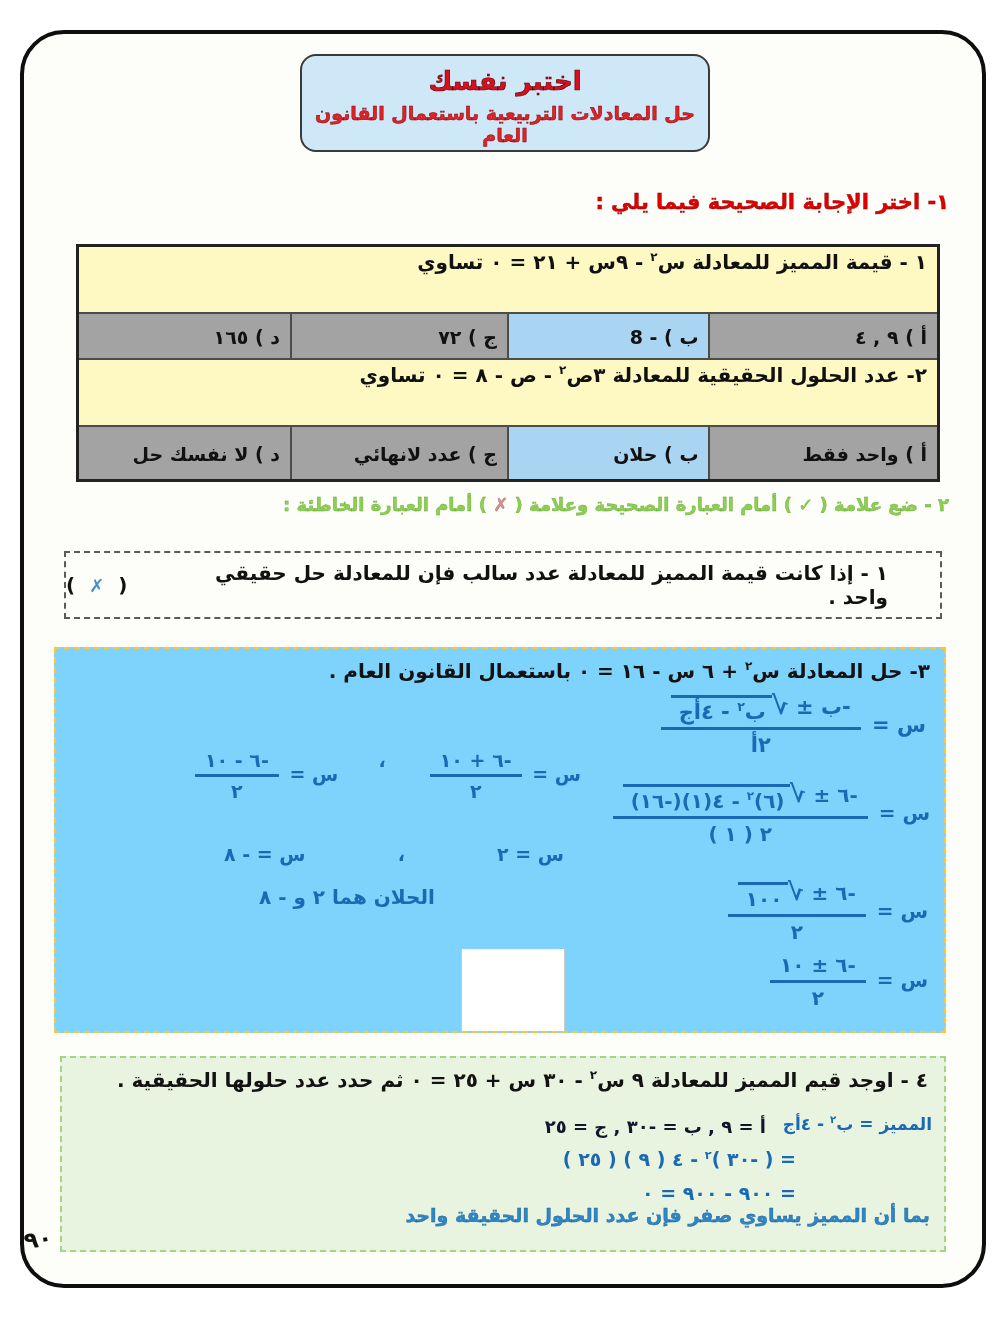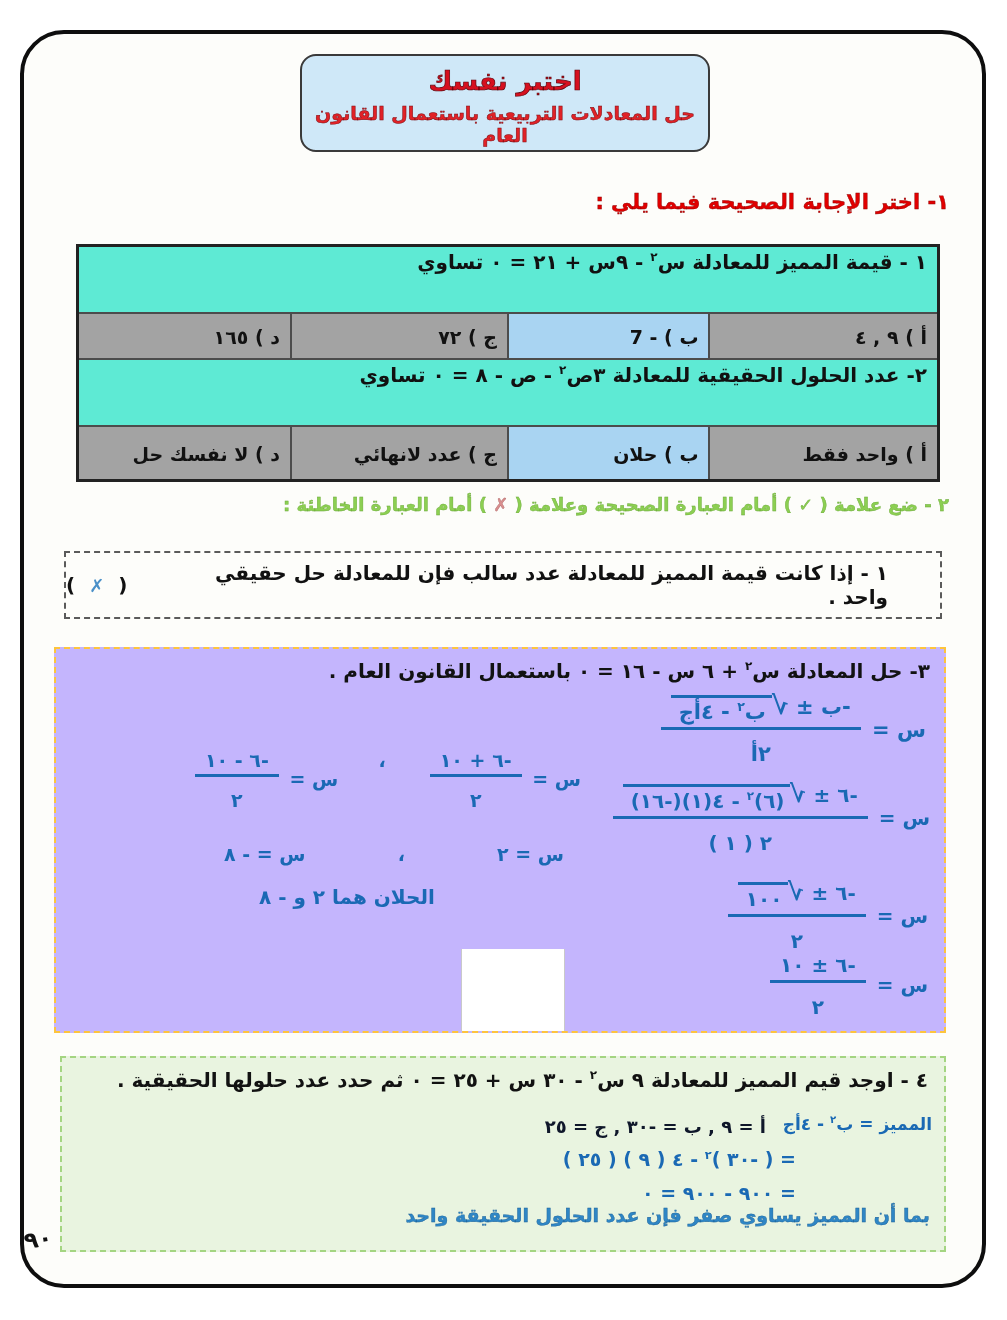--- a/index.html
+++ b/index.html
@@ -31,21 +31,21 @@
     -webkit-text-stroke:0.4px #8a0000;
   }
   
   table.mcq{
     left:76px;top:244px;width:864px;position:absolute;
     border-collapse:collapse;table-layout:fixed;
     border:3px solid #222;
   }
   table.mcq td{border:2px solid #4c4c4c;}
   td.qcell{
-    background:#5eead4;height:62px;vertical-align:top;text-align:right;
+    background:#fef9c3;height:62px;vertical-align:top;text-align:right;
     padding:3px 10px 0 0;font-size:20px;font-weight:bold;
   }
   td.opt{
     background:#a3a3a3;height:42px;text-align:right;padding:2px 10px 0 0;
     font-size:19px;font-weight:bold;vertical-align:middle;
   }
   td.opt.selected{background:#a9d4f2;}
   tr.opts2 td{height:50px;}
   sup{font-size:60%;line-height:0;vertical-align:super;font-weight:bold;}
   
@@ -56,28 +56,28 @@
   .s2-heading .cross{color:#d98f8f;-webkit-text-stroke:0.4px #b06a6a;}
   .dashed-box{
     left:64px;top:551px;width:878px;height:68px;border:2px dashed #5a5a5a;
     display:flex;align-items:center;padding-right:52px;box-sizing:border-box;
     font-size:20px;font-weight:bold;background:#fdfdfa;
   }
   .mark-group{margin-right:42px;font-size:20px;letter-spacing:14px;}
   .mark-blue{color:#4a90c8;font-size:18px;}
   
   .yellow-box{
-    left:54px;top:647px;width:892px;height:386px;background:#c4b5fd;
+    left:54px;top:647px;width:892px;height:386px;background:#7dd3fc;
     border:2px dashed #fdc43c;box-sizing:border-box;
   }
   .q-title{font-size:20px;font-weight:bold;color:#121212;}
   .math{color:#1a69b4;font-weight:bold;font-size:20px;white-space:nowrap;}
   .frac{display:inline-flex;flex-direction:column;text-align:center;vertical-align:middle;margin:0 4px;}
   .frac .num{border-bottom:3px solid currentColor;padding:0 10px 3px 10px;}
-  .frac .den{padding-top:12px;}
+  .frac .den{padding-top:3px;}
   .rad{display:inline-flex;align-items:flex-start;}
   .rsign{display:inline-block;transform:scaleX(-1);line-height:1;font-size:1.2em;margin-top:-2px;}
   .rbox{border-top:3px solid currentColor;padding:2px 6px 0 8px;}
   .pair{display:flex;justify-content:space-between;align-items:flex-start;}
   .white-patch{background:#ffffff;border-left:1px solid #c9c9c9;border-right:1px solid #c9c9c9;}
   
   .green-box{
     left:60px;top:1056px;width:886px;height:196px;background:#e9f4e0;
     border:2px dashed #a4d582;box-sizing:border-box;
   }
@@ -108,21 +108,21 @@
       <col style="width:24.8%">
     </colgroup>
   <tbody>
       <tr>
     <td class="qcell" colspan="4">
       <span>١ - قيمة المميز للمعادلة س</span><sup>٢</sup><span> - ٩س + ٢١ = ٠ تساوي</span>
     </td>
   </tr>
   <tr>
     <td class="opt">أ ) ٩ , ٤</td>
-    <td class="opt selected">ب ) - 7</td>
+    <td class="opt selected">ب ) - 8</td>
     <td class="opt">ج ) ٧٢</td>
     <td class="opt">د ) ١٦٥</td>
   </tr>
   <tr>
     <td class="qcell" colspan="4">
       <span>٢- عدد الحلول الحقيقية للمعادلة ٣ص</span><sup>٢</sup><span> - ص - ٨ = ٠ تساوي</span>
     </td>
   </tr>
   <tr class="opts2">
     <td class="opt">أ ) واحد فقط</td>

